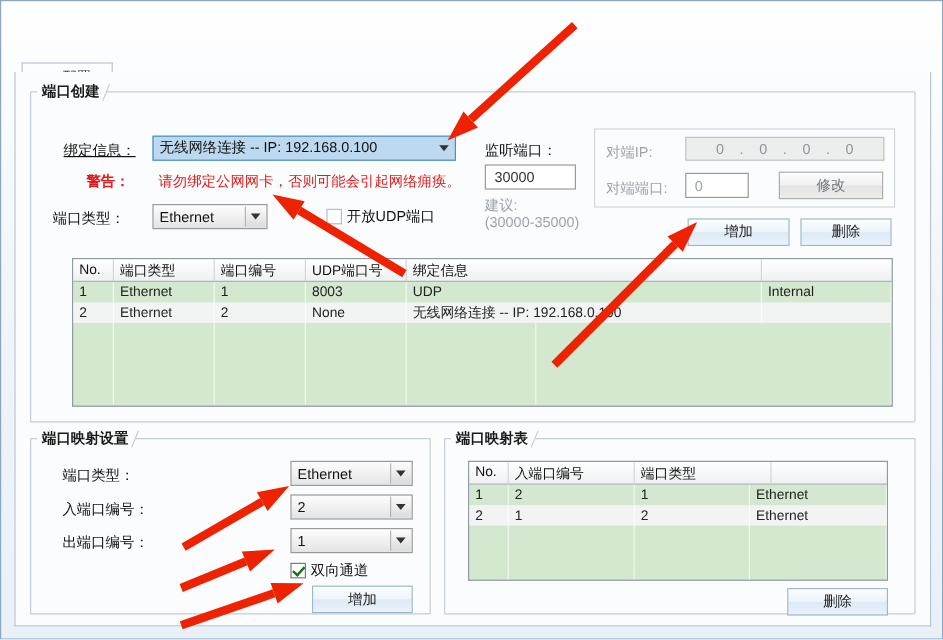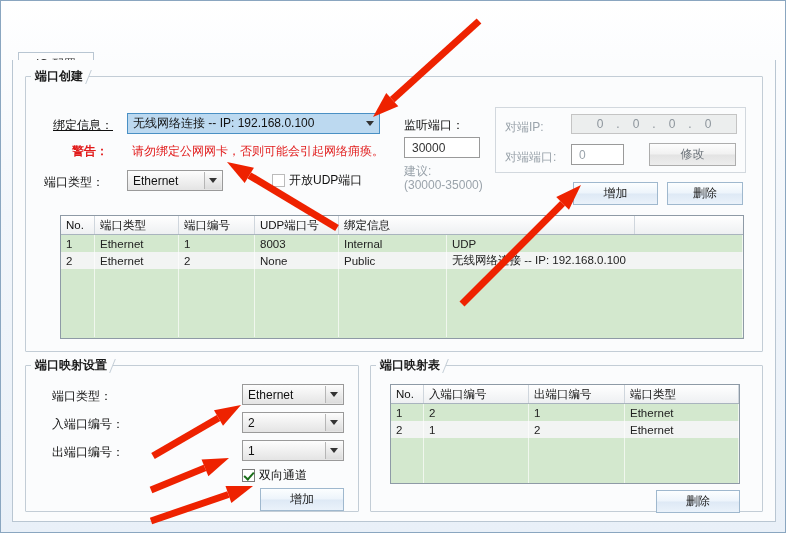--- a/index.html
+++ b/index.html
@@ -268,29 +268,28 @@
           <div class="cell" style="width:84px">端口类型</div>
           <div class="cell" style="width:76px">端口编号</div>
           <div class="cell" style="width:84px">UDP端口号</div>
           <div class="cell" style="width:296px">绑定信息</div>
         </div>
         <div class="row even">
           <div class="cell" style="width:34px">1</div>
           <div class="cell" style="width:84px">Ethernet</div>
           <div class="cell" style="width:76px">1</div>
           <div class="cell" style="width:84px">8003</div>
+          <div class="cell" style="width:296px">UDP</div>
           <div class="cell" style="width:108px">Internal</div>
-          <div class="cell" style="width:296px">UDP</div>
         </div>
         <div class="row odd">
           <div class="cell" style="width:34px">2</div>
           <div class="cell" style="width:84px">Ethernet</div>
           <div class="cell" style="width:76px">2</div>
           <div class="cell" style="width:84px">None</div>
-          <div class="cell" style="width:108px">Public</div>
           <div class="cell" style="width:296px">无线网络连接 -- IP: 192.168.0.100</div>
         </div>
         <div class="filler">
           <div class="cell" style="width:34px"></div>
             <div class="cell" style="width:84px"></div>
           <div class="cell" style="width:76px"></div>
             <div class="cell" style="width:84px"></div>
           <div class="cell" style="width:108px"></div>
             <div class="cell" style="width:296px"></div>
         </div>
@@ -358,21 +357,20 @@
       </div>
     </div>
 
     <div class="group" style="left:357px; top:305px; width:393px; height:147px;">
       <div class="legend">端口映射表</div>
 
       <div class="grid" style="left:19px; top:18px; width:350px; height:100px;">
         <div class="hrow">
           <div class="cell" style="width:33px">No.</div>
           <div class="cell" style="width:105px">入端口编号</div>
-          <div class="cell" style="width:96px">出端口编号</div>
           <div class="cell" style="width:114px">端口类型</div>
         </div>
         <div class="row even">
           <div class="cell" style="width:33px">1</div>
           <div class="cell" style="width:105px">2</div>
           <div class="cell" style="width:96px">1</div>
           <div class="cell" style="width:114px">Ethernet</div>
         </div>
         <div class="row odd">
           <div class="cell" style="width:33px">2</div>

